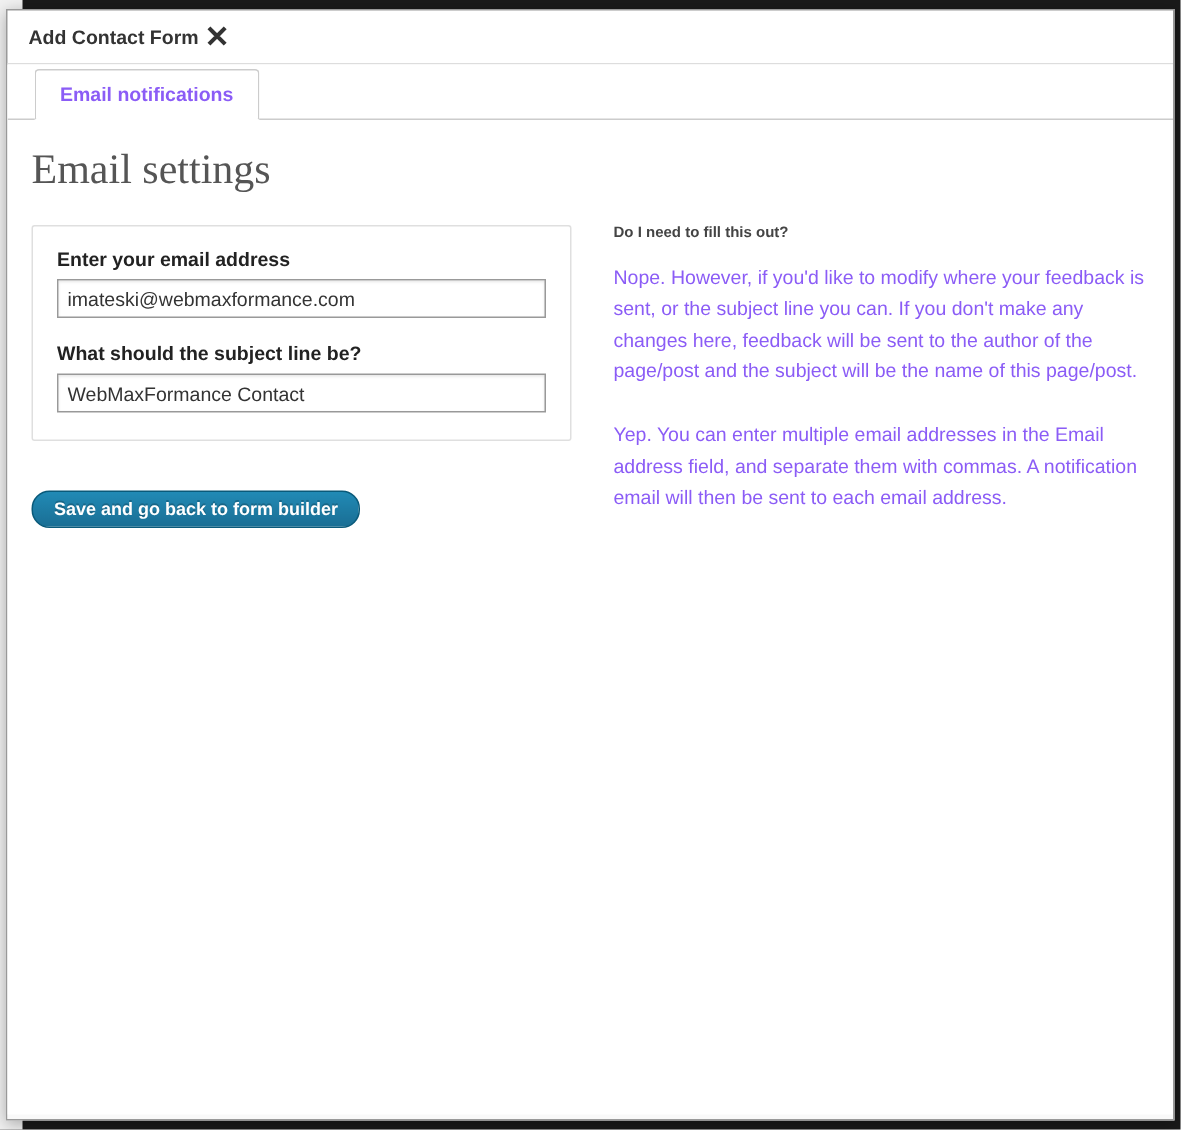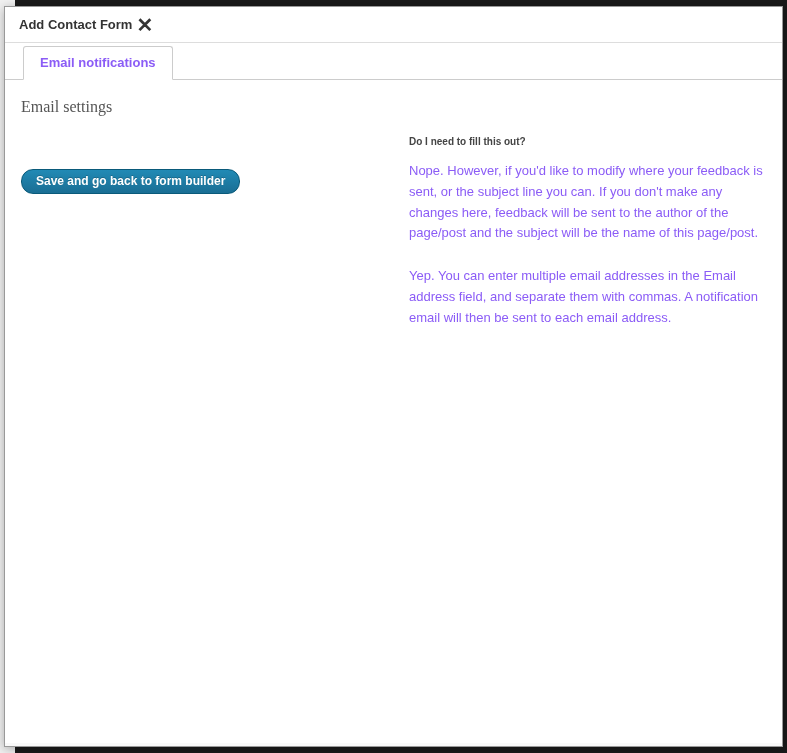--- a/index.html
+++ b/index.html
@@ -90,21 +90,21 @@
       z-index: 2;
     }
     .tab-border {
       border-bottom: 1px solid #ccc;
       margin-top: -1px;
       position: relative;
       z-index: 1;
     }
     .page-title {
       font-family: Georgia, "Times New Roman", serif;
-      font-size: 16px;
+      font-size: 28px;
       font-weight: 400;
       color: #555;
       padding: 18px 16px 20px 16px;
     }
     .columns {
       display: flex;
       gap: 28px;
       padding: 0 16px;
     }
     .col-left { flex: 0 0 360px; }
@@ -177,20 +177,26 @@
         <div class="tab active">
           <span>Email notifications</span>
         </div>
       </div>
       <div class="tab-border"></div>
 
       <div class="page-title">Email settings</div>
 
       <div class="columns">
         <div class="col-left">
+          <div class="settings-box">
+            <label class="field-label">Enter your email address</label>
+            <input class="text-input" type="text" value="imateski@webmaxformance.com" style="">
+            <label class="field-label">What should the subject line be?</label>
+            <input class="text-input" type="text" style="margin-bottom: 0px;" value="WebMaxFormance Contact">
+          </div>
           <button class="save-btn">
             <span>Save and go back to form builder</span>
           </button>
         </div>
 
         <div class="col-right">
           <div class="help-heading">Do I need to fill this out?</div>
           <div class="help-text">Nope. However, if you'd like to modify where your feedback is sent, or the subject line you can. If you don't make any changes here, feedback will be sent to the author of the page/post and the subject will be the name of this page/post.</div>
           <div class="help-text">Yep. You can enter multiple email addresses in the Email address field, and separate them with commas. A notification email will then be sent to each email address.</div>
         </div>

